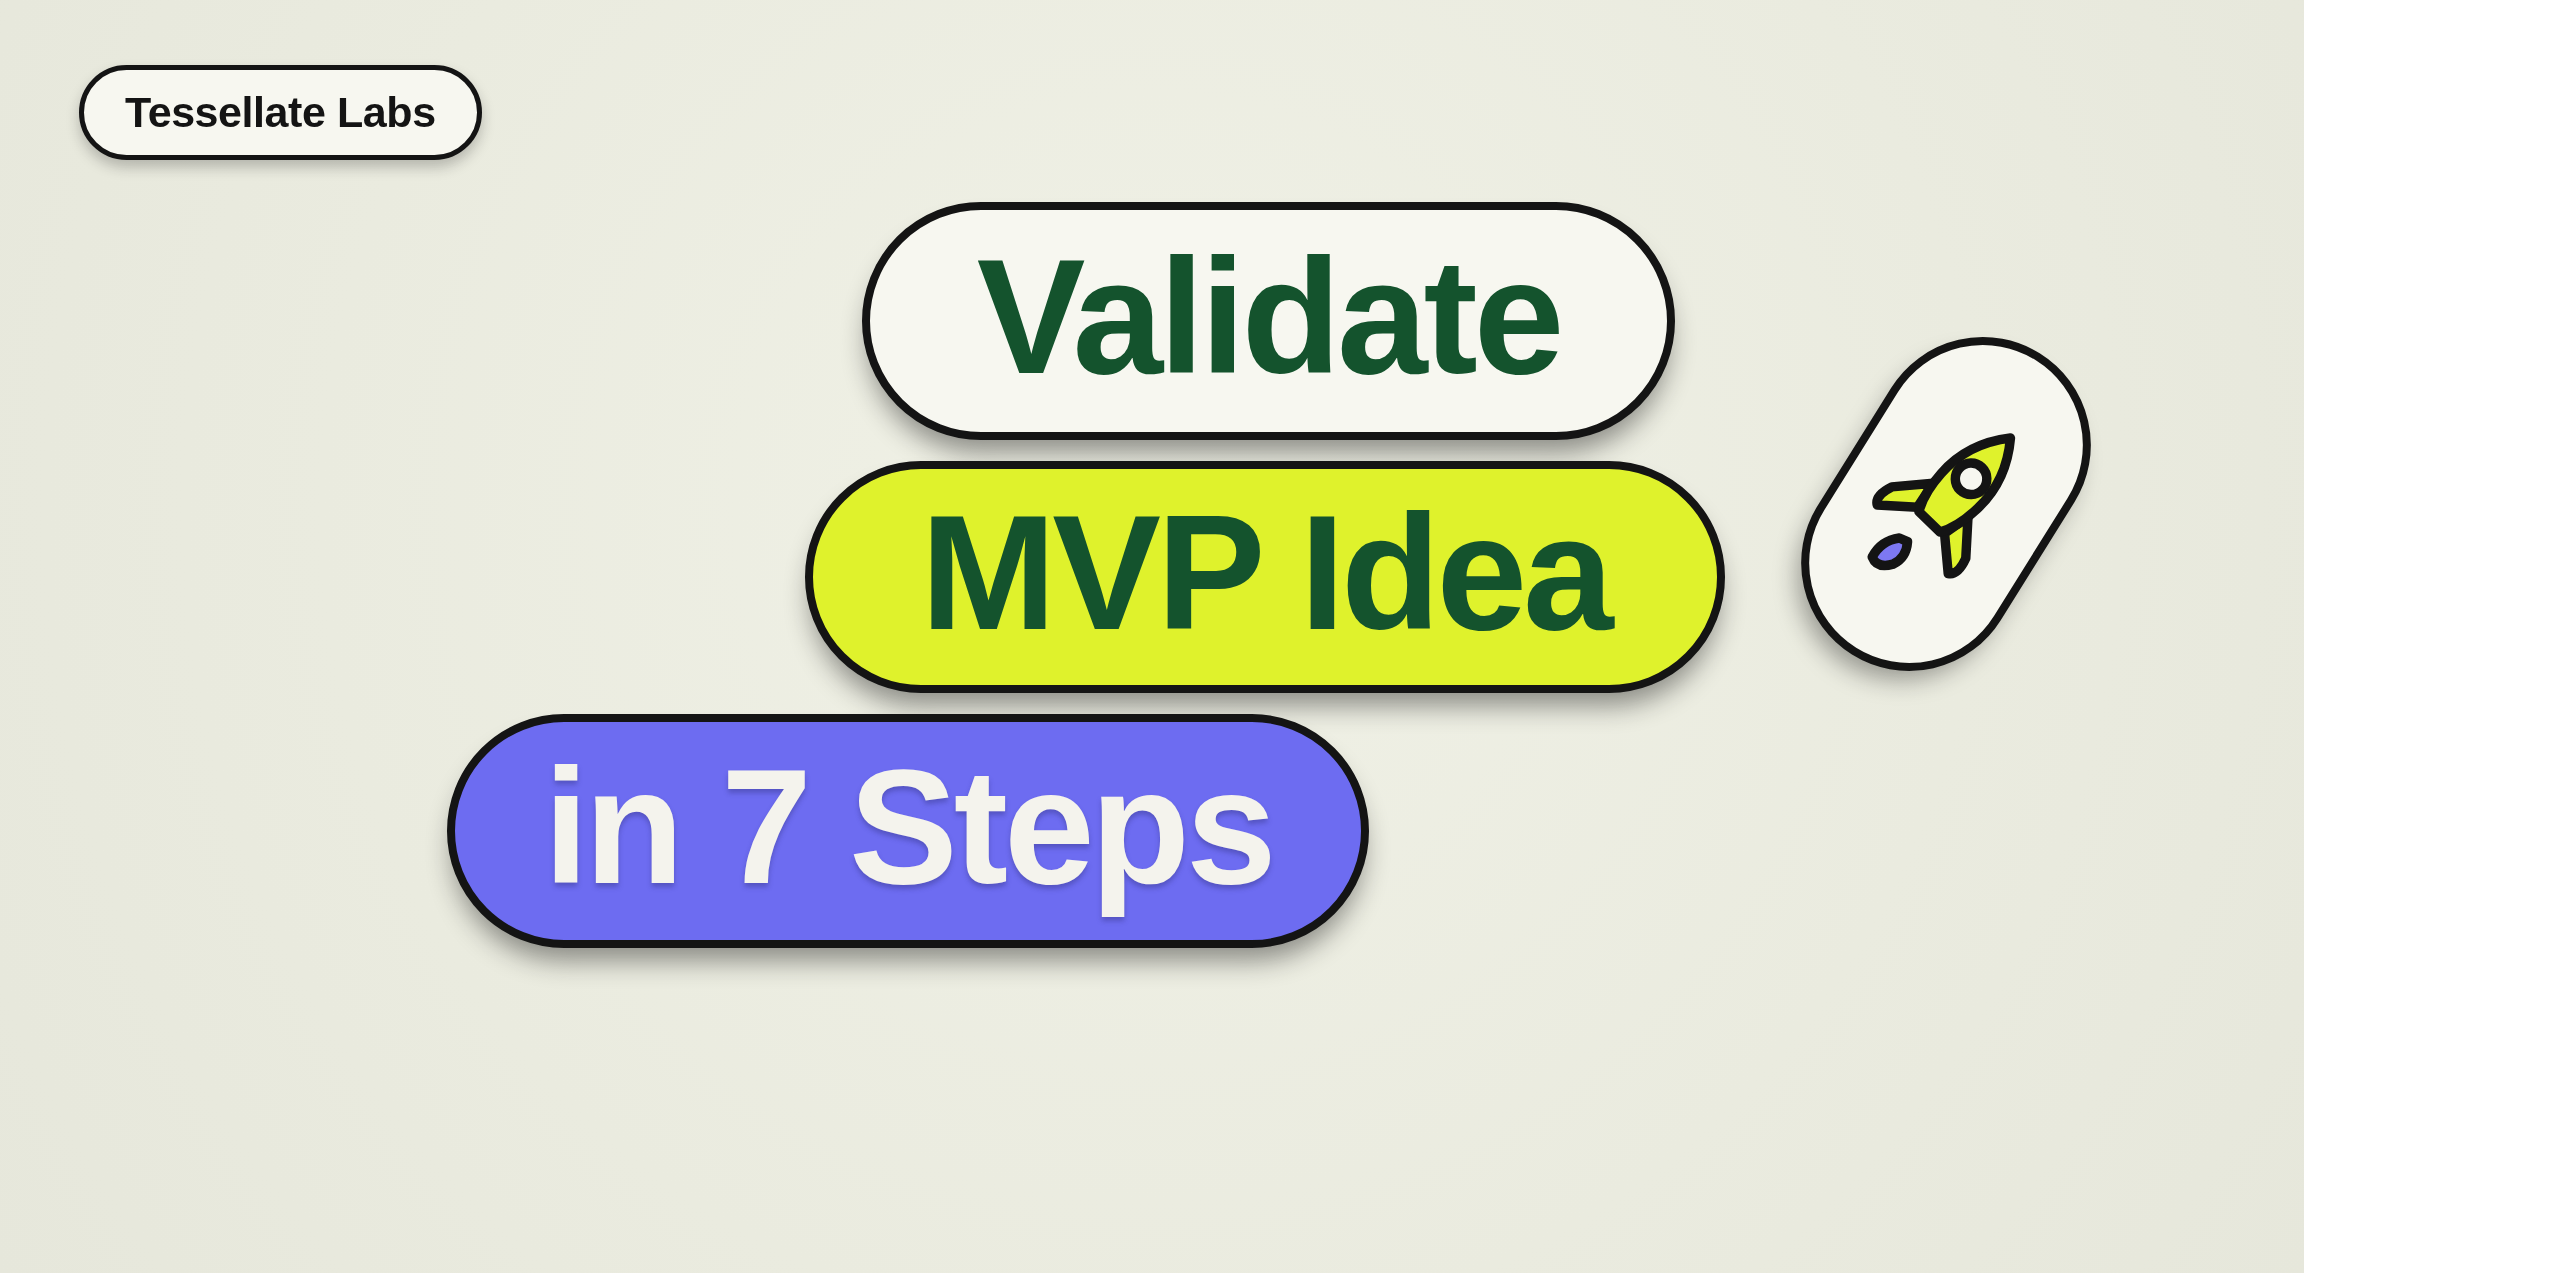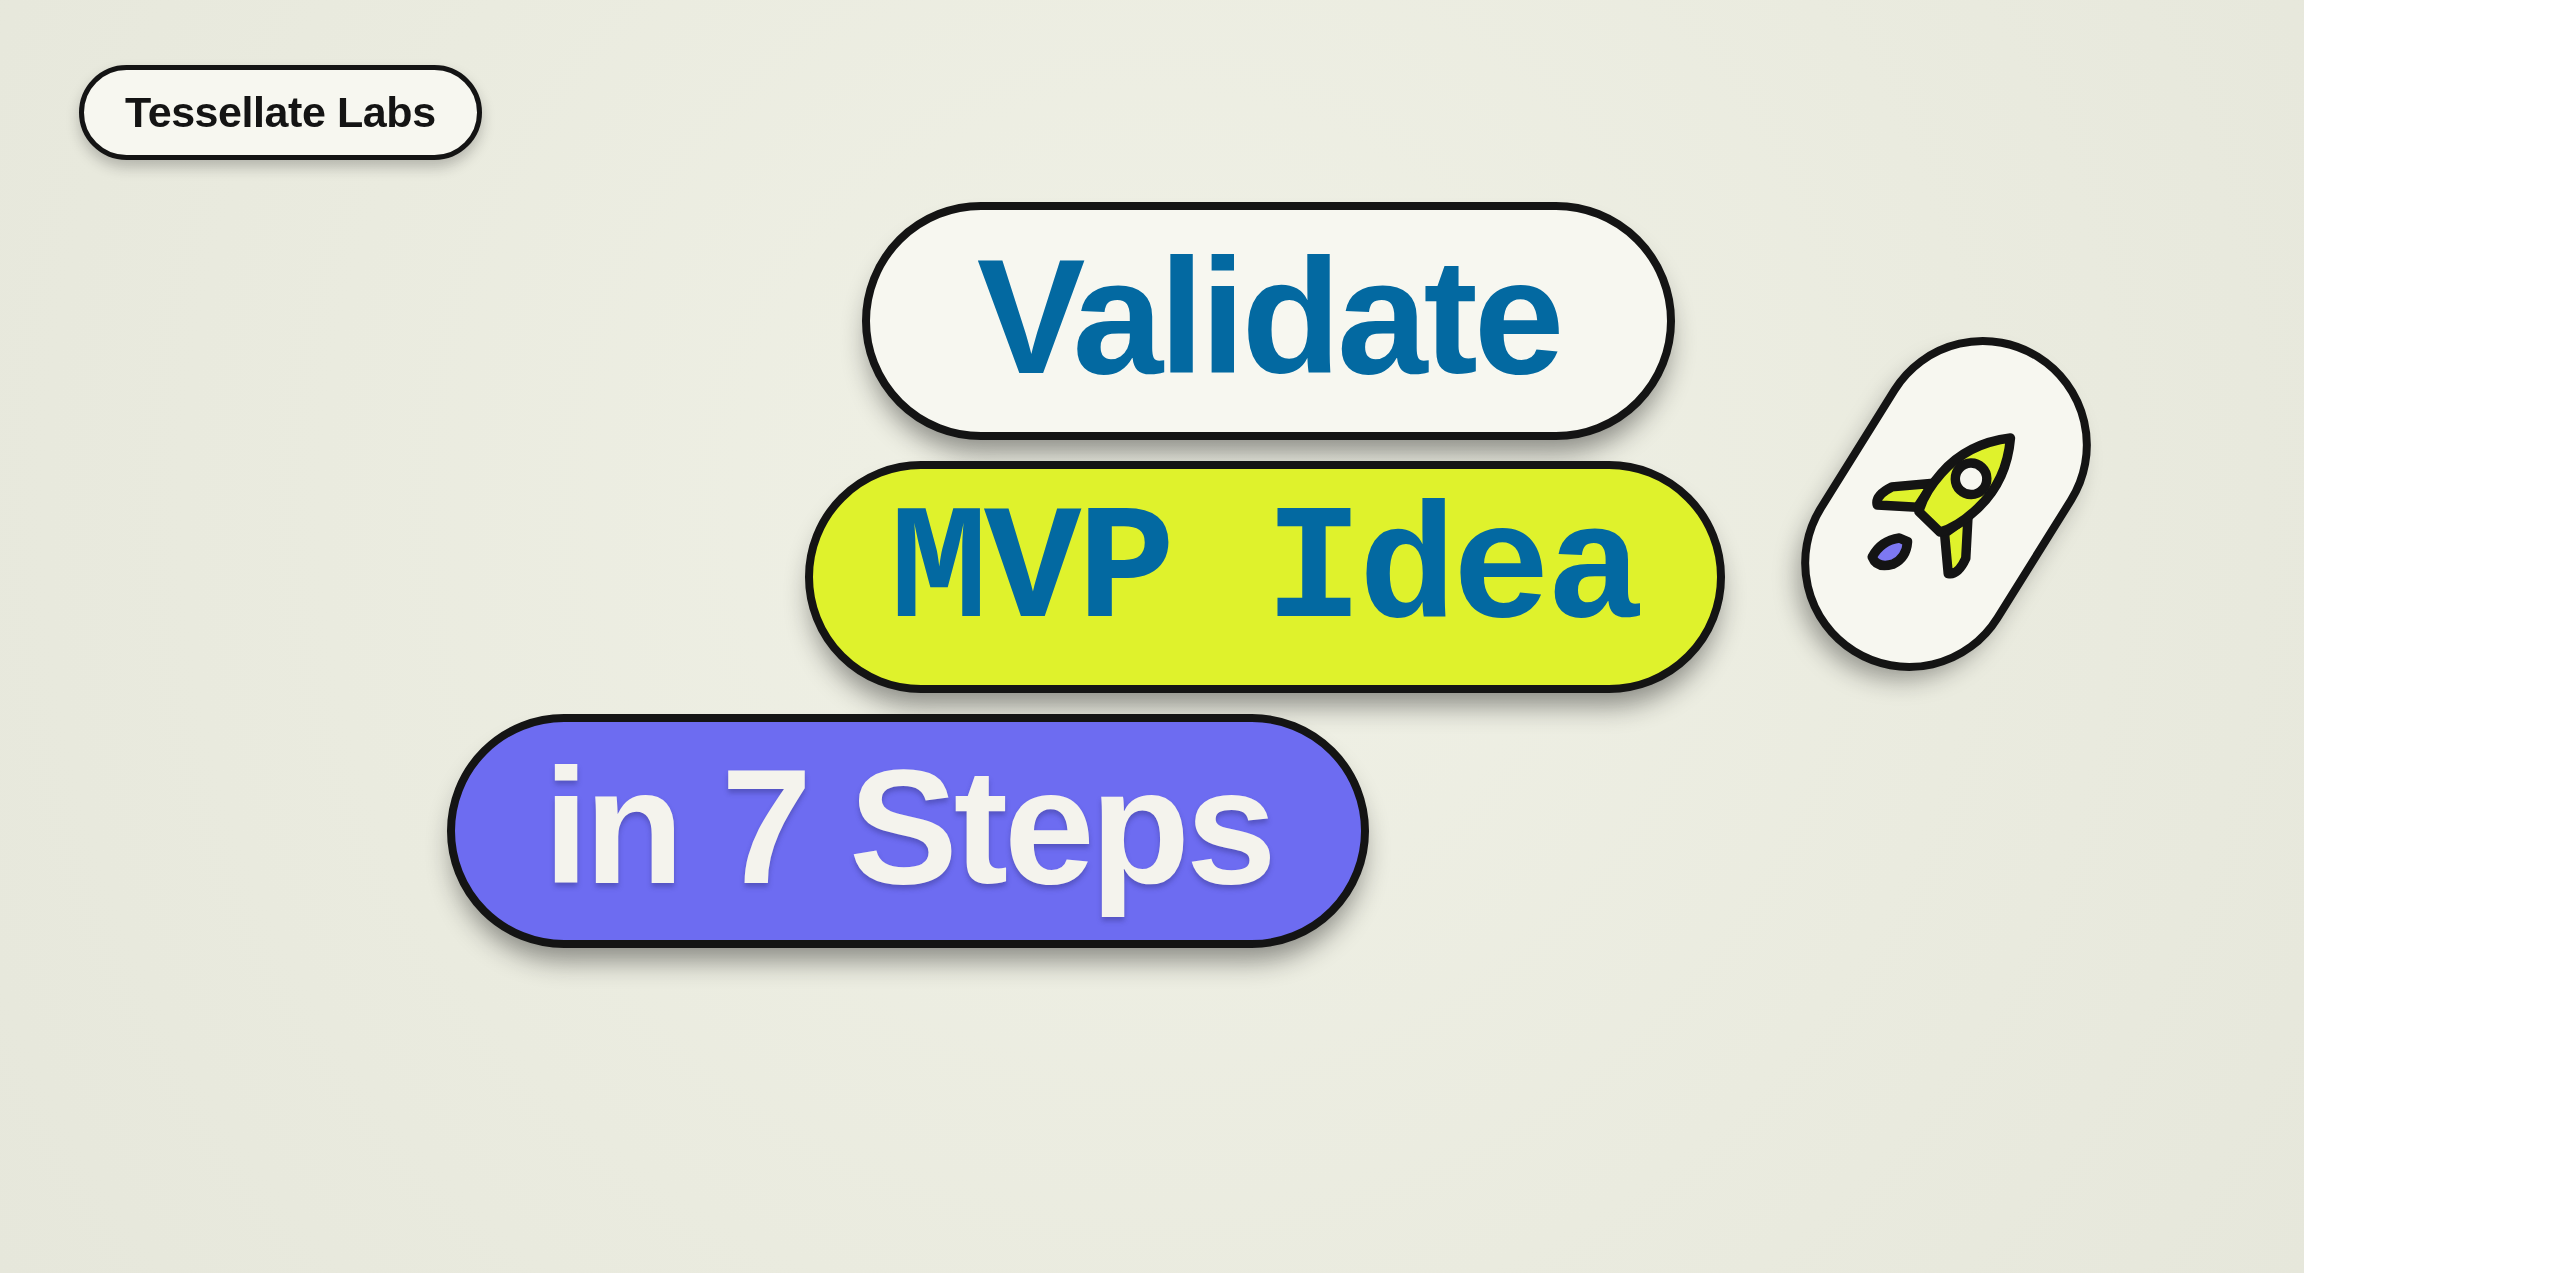--- a/index.html
+++ b/index.html
@@ -45,28 +45,28 @@
     position: absolute;
     display: flex;
     align-items: center;
     justify-content: center;
     border: 8.4px solid #141414;
     border-radius: 928px;
     box-shadow: 0 18.6px 26px -5.6px rgba(25,25,25,0.45);
     font-size: 163px;
     font-weight: 700;
     letter-spacing: -0.025em;
-    color: #0369a1;
+    color: #14532d;
     white-space: nowrap;
     line-height: 1;
     padding-bottom: 9.3px; 
   }
 
   .pill-white  { background: #f7f7f0; }
-  .pill-yellow { background: #dff22c; font-family: Liberation Mono, monospace; }
+  .pill-yellow { background: #dff22c; }
   .pill-purple {
     background: #6d6cf1;
     color: #f4f3ed;
     text-shadow: 0 3.7px 5.6px rgba(40,40,110,0.35);
     align-items: center;
   }
 
   #pill-validate { left: 862px;  top: 202px;  width: 813px;  height: 238px; }
   #pill-mvp      { left: 805px;  top: 461px;  width: 920px;  height: 232px; }
   #pill-steps    { left: 447px;  top: 714px;  width: 922px;  height: 234px; z-index: 2; }

